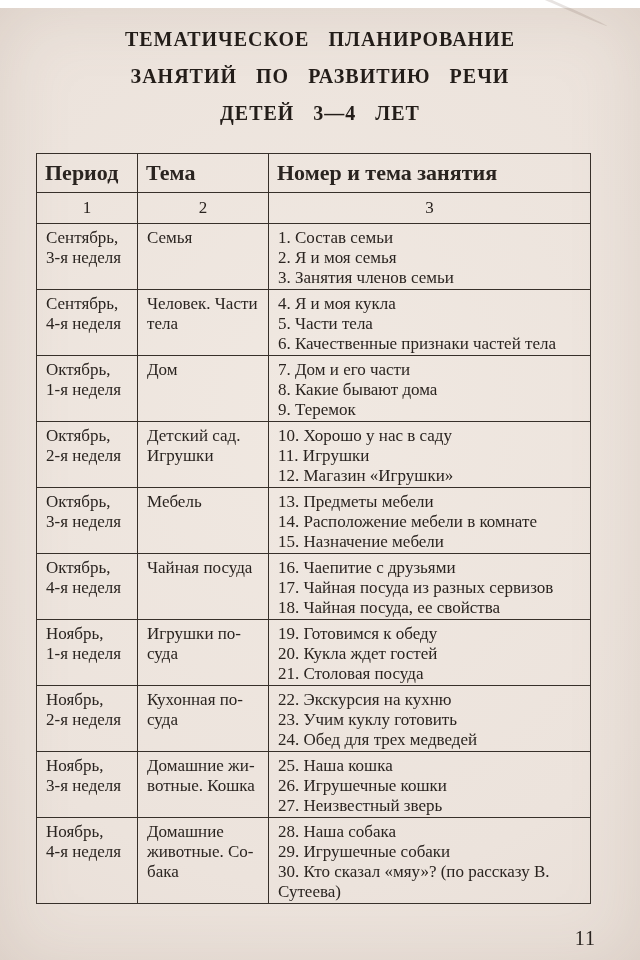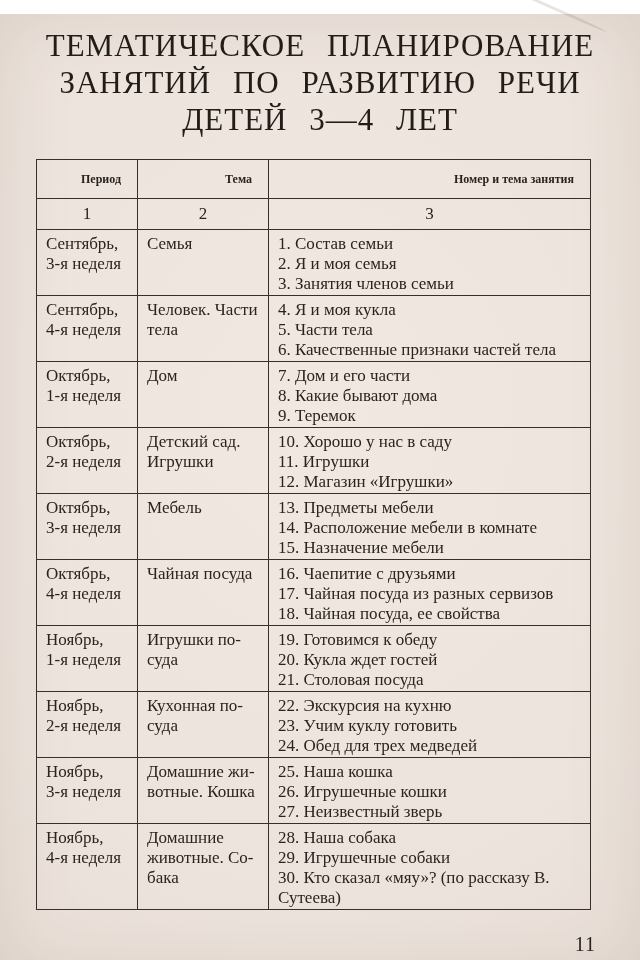--- a/index.html
+++ b/index.html
@@ -26,25 +26,25 @@
     top: -8px;
     right: 28px;
     width: 120px;
     height: 3px;
     background: rgba(120,100,88,0.18);
     transform: rotate(24deg);
     border-radius: 50%;
     pointer-events: none;
   }
   .title {
-    margin: 14px;
+    margin: 8px;
     padding-top: 13px;
     text-align: center;
-    font-weight: normal;
-    font-size: 31px;
+    font-weight: bold;
+    font-size: 20px;
     line-height: 37px;
     letter-spacing: 1px;
     word-spacing: 13px;
     color: #231d19;
     white-space: pre-line;
   }
   .planning-table {
     position: absolute;
     left: 36px;
     top: 145px;
@@ -55,25 +55,25 @@
     color: #2a2420;
   }
   .planning-table th,
   .planning-table td {
     border: 1.6px solid #37302a;
     vertical-align: top;
     overflow: hidden;
   }
   .planning-table thead th {
     font-weight: bold;
-    font-size: 12px;
-    text-align: right;
+    font-size: 22px;
+    text-align: left;
     vertical-align: middle;
     height: 30px;
-    padding: 4px 16px;
+    padding: 4px 8px;
   }
   .planning-table tr.nums td {
     text-align: center;
     vertical-align: middle;
     height: 26px;
     font-size: 17px;
     padding: 2px 4px;
   }
   .planning-table tbody td {
     padding: 4px 6px 1px 9px;

